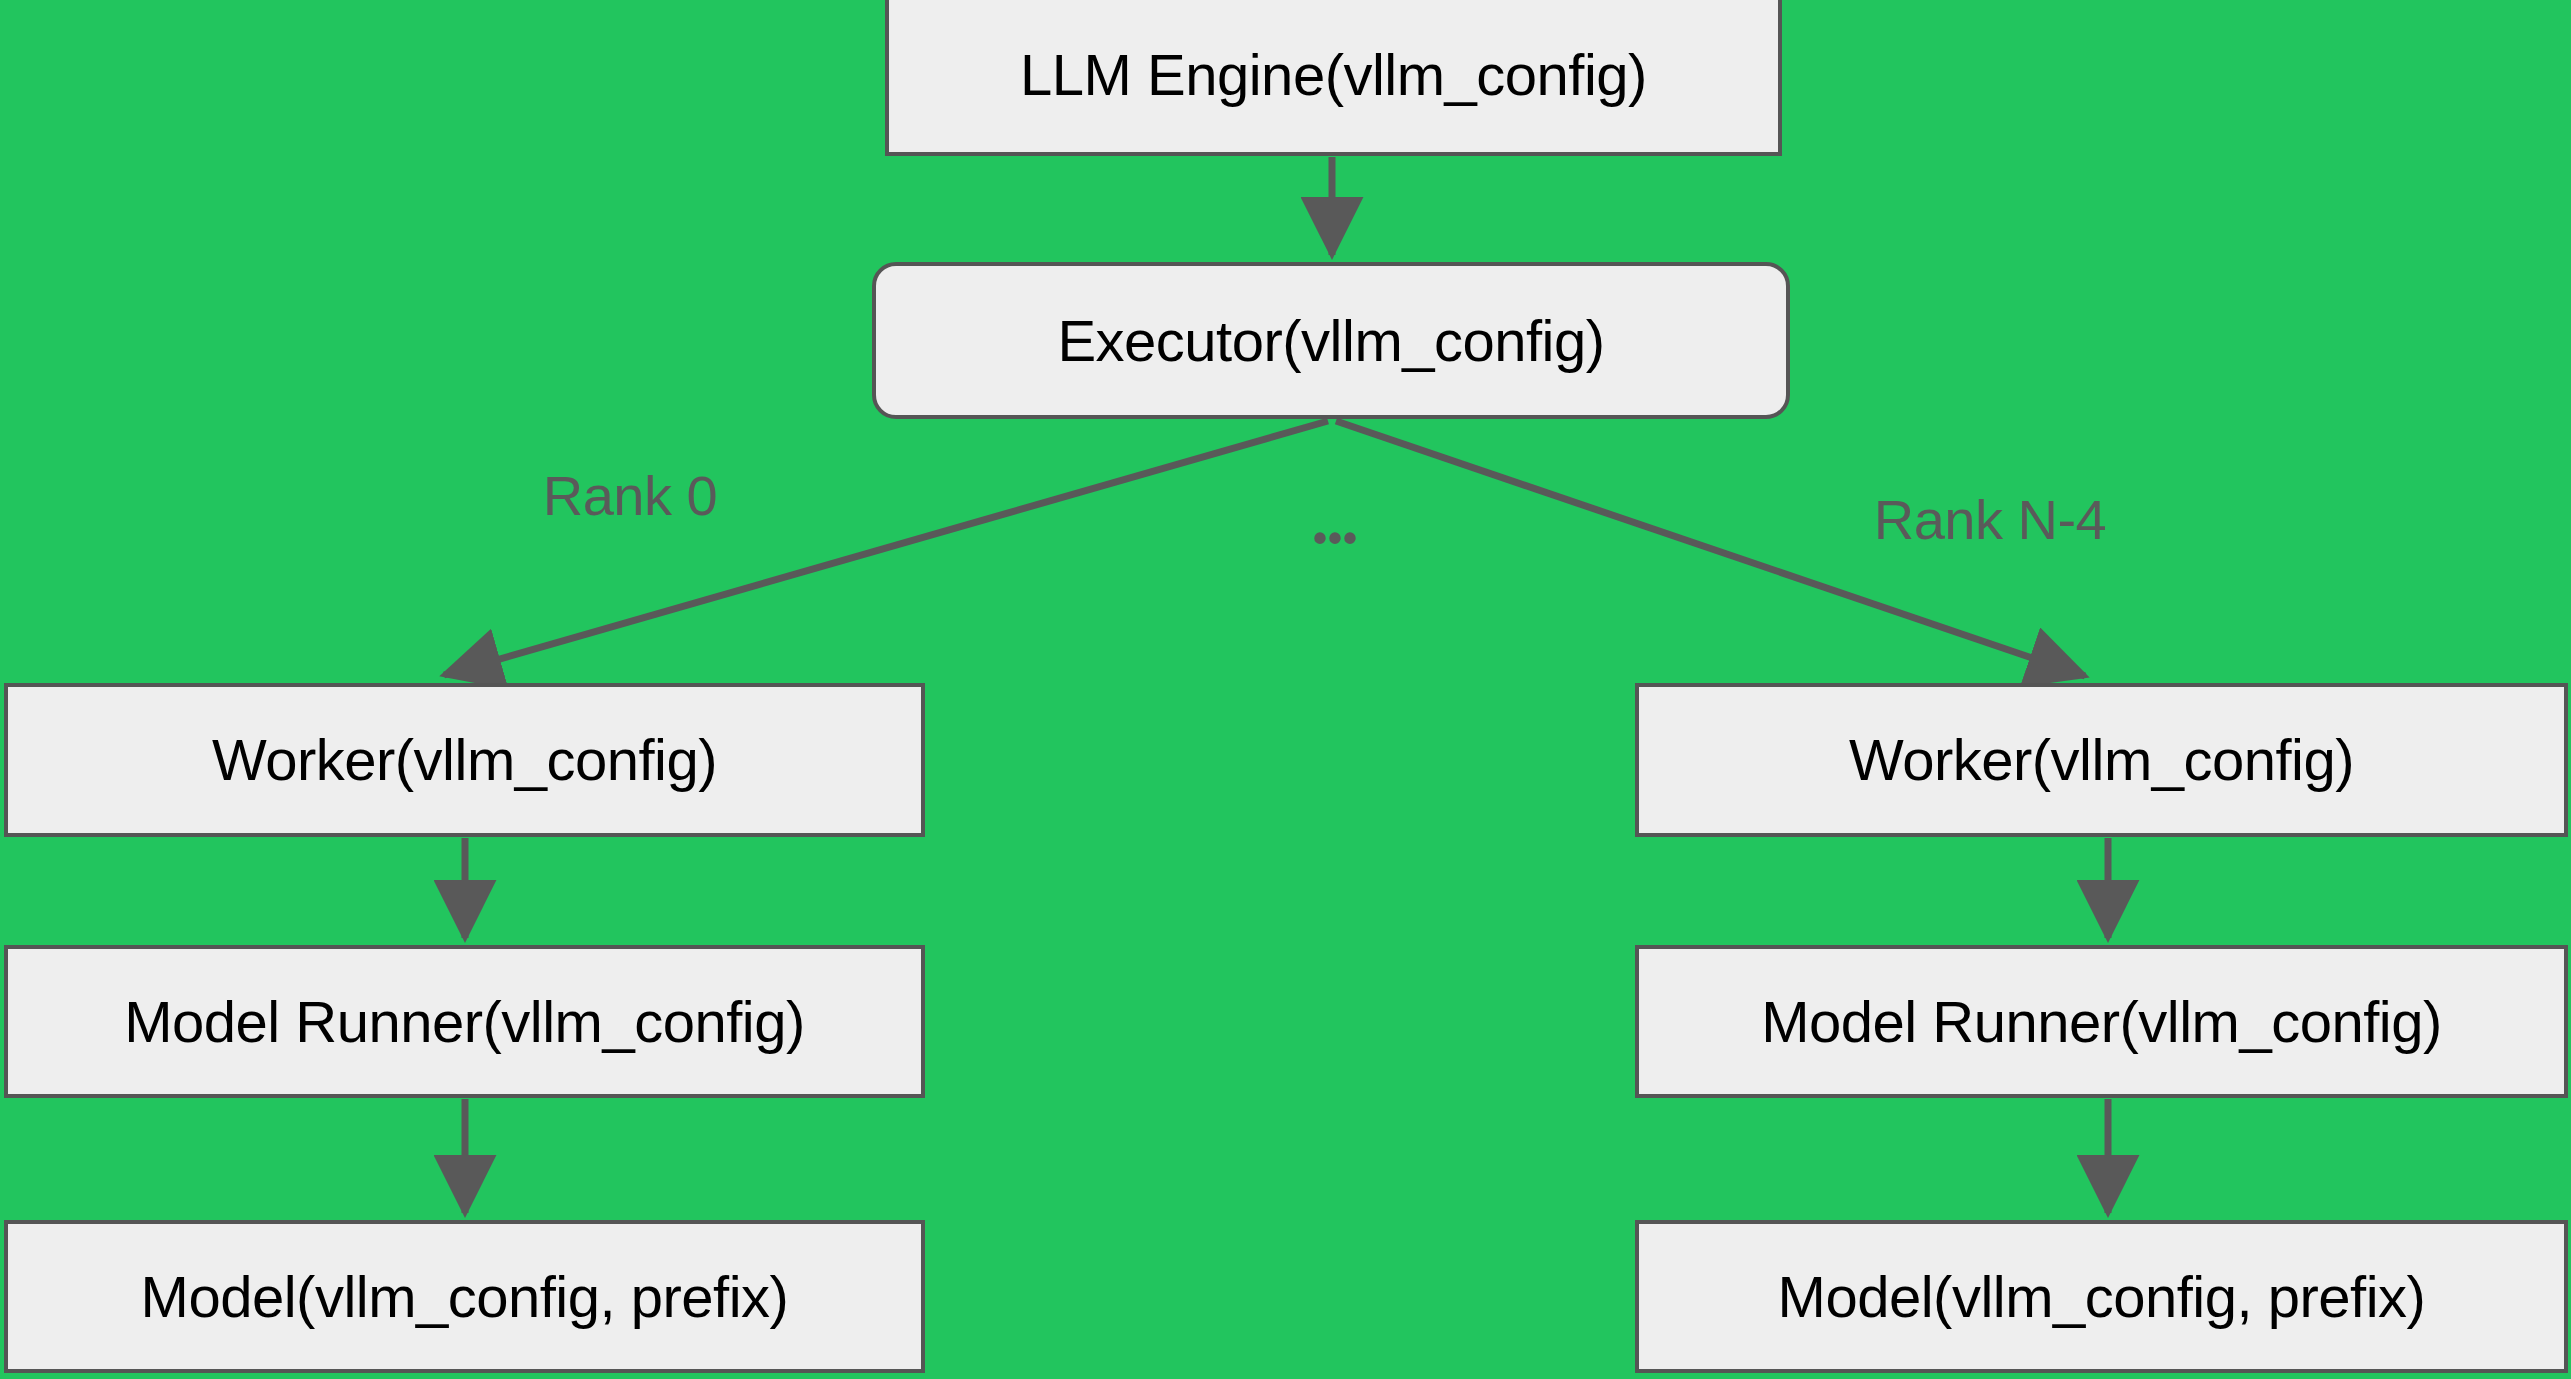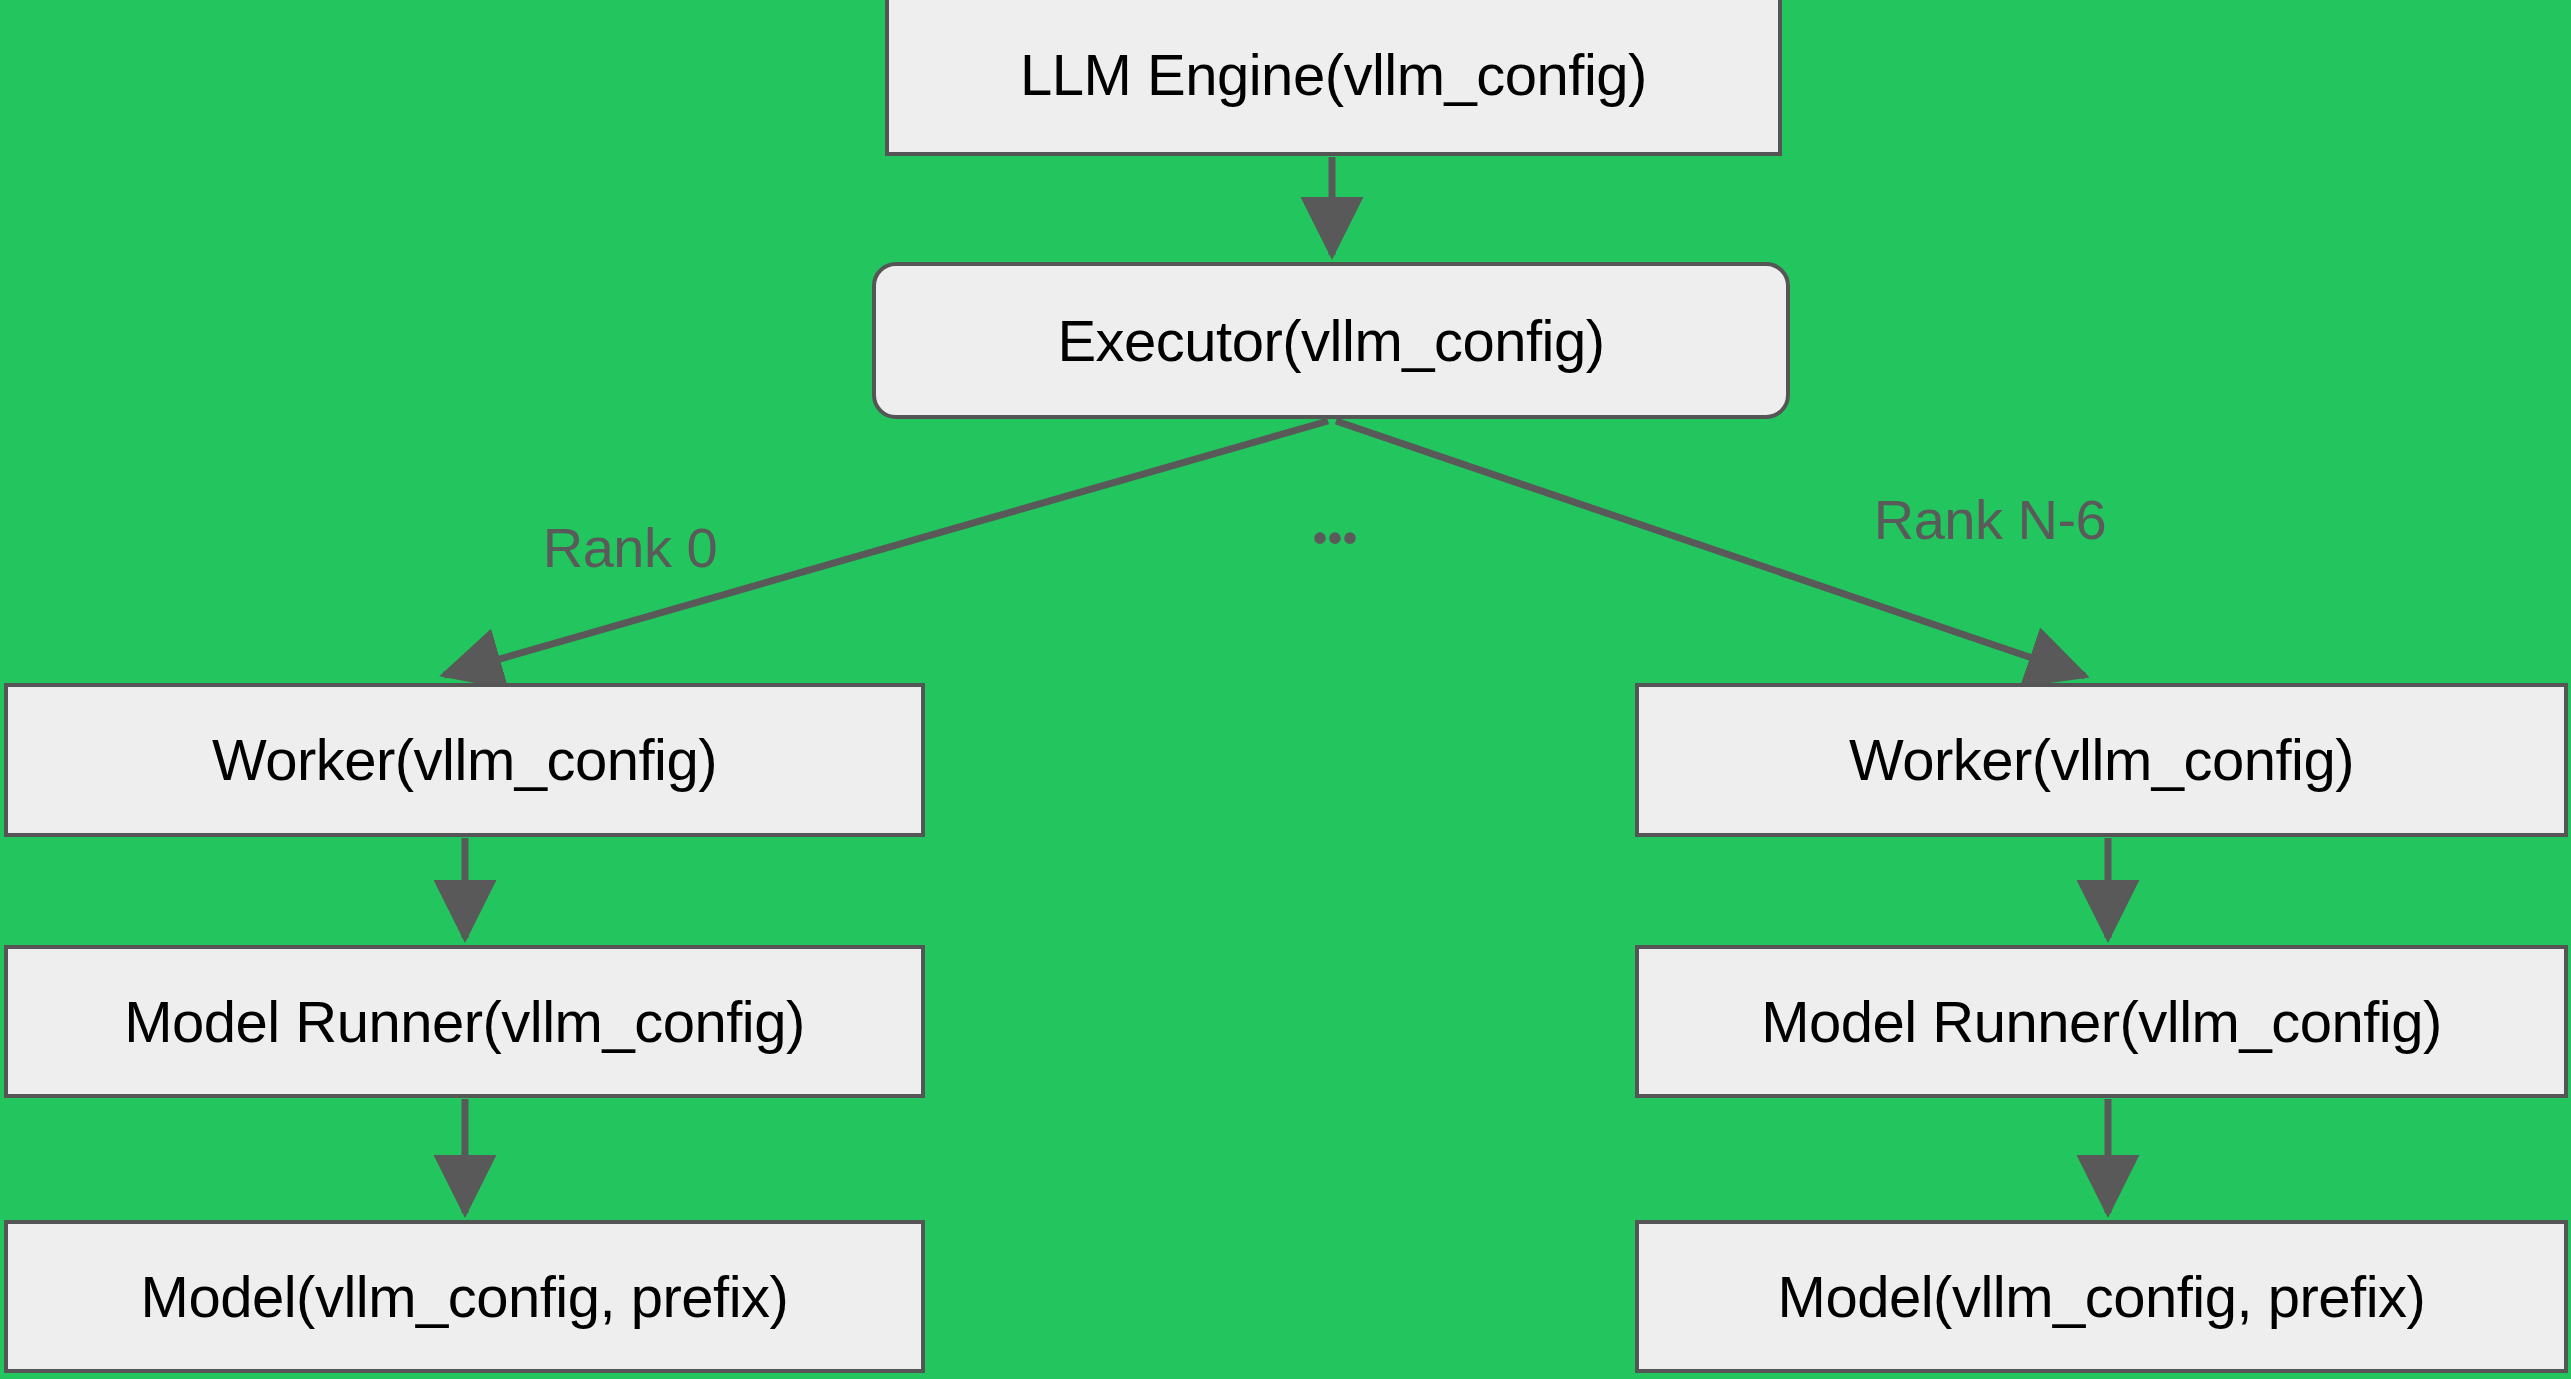--- a/index.html
+++ b/index.html
@@ -65,21 +65,21 @@
   #node-llm-engine   { left: 885px;  top: -6px;   width: 897px; height: 162px; }
   #node-executor     { left: 872px;  top: 262px;  width: 918px; height: 157px; border-radius: 24px; }
   #node-worker-0     { left: 4px;    top: 683px;  width: 921px; height: 154px; }
   #node-worker-n     { left: 1635px; top: 683px;  width: 933px; height: 154px; }
   #node-runner-0     { left: 4px;    top: 945px;  width: 921px; height: 153px; }
   #node-runner-n     { left: 1635px; top: 945px;  width: 933px; height: 153px; }
   #node-model-0      { left: 4px;    top: 1220px; width: 921px; height: 153px; }
   #node-model-n      { left: 1635px; top: 1220px; width: 933px; height: 153px; }
 
   
-  #label-rank-0      { left: 480px;  top: 520px;  width: 300px; }
+  #label-rank-0      { left: 480px;  top: 468px;  width: 300px; }
   #label-rank-n      { left: 1840px; top: 492px;  width: 300px; }
   #label-ellipsis    { left: 1313px; top: 518px; }
 </style>
 </head>
 <body>
 
 <div id="canvas">
 
   <svg class="svg-layer" viewBox="0 0 2571 1379" width="2571" height="1379">
     <defs>
@@ -104,21 +104,21 @@
   </svg>
 
   <div class="node" id="node-llm-engine">LLM Engine(vllm_config)</div>
 
   <div class="node" id="node-executor">Executor(vllm_config)</div>
 
   <div class="edge-label" id="label-rank-0">Rank 0</div>
 
   <div class="ellipsis-label" id="label-ellipsis">•••</div>
 
-  <div class="edge-label" id="label-rank-n">Rank N-6</div>
+  <div class="edge-label" id="label-rank-n">Rank N-4</div>
 
   <div class="node" id="node-worker-0">Worker(vllm_config)</div>
 
   <div class="node" id="node-worker-n">Worker(vllm_config)</div>
 
   <div class="node" id="node-runner-0">Model Runner(vllm_config)</div>
 
   <div class="node" id="node-runner-n">Model Runner(vllm_config)</div>
 
   <div class="node" id="node-model-0">Model(vllm_config, prefix)</div>

